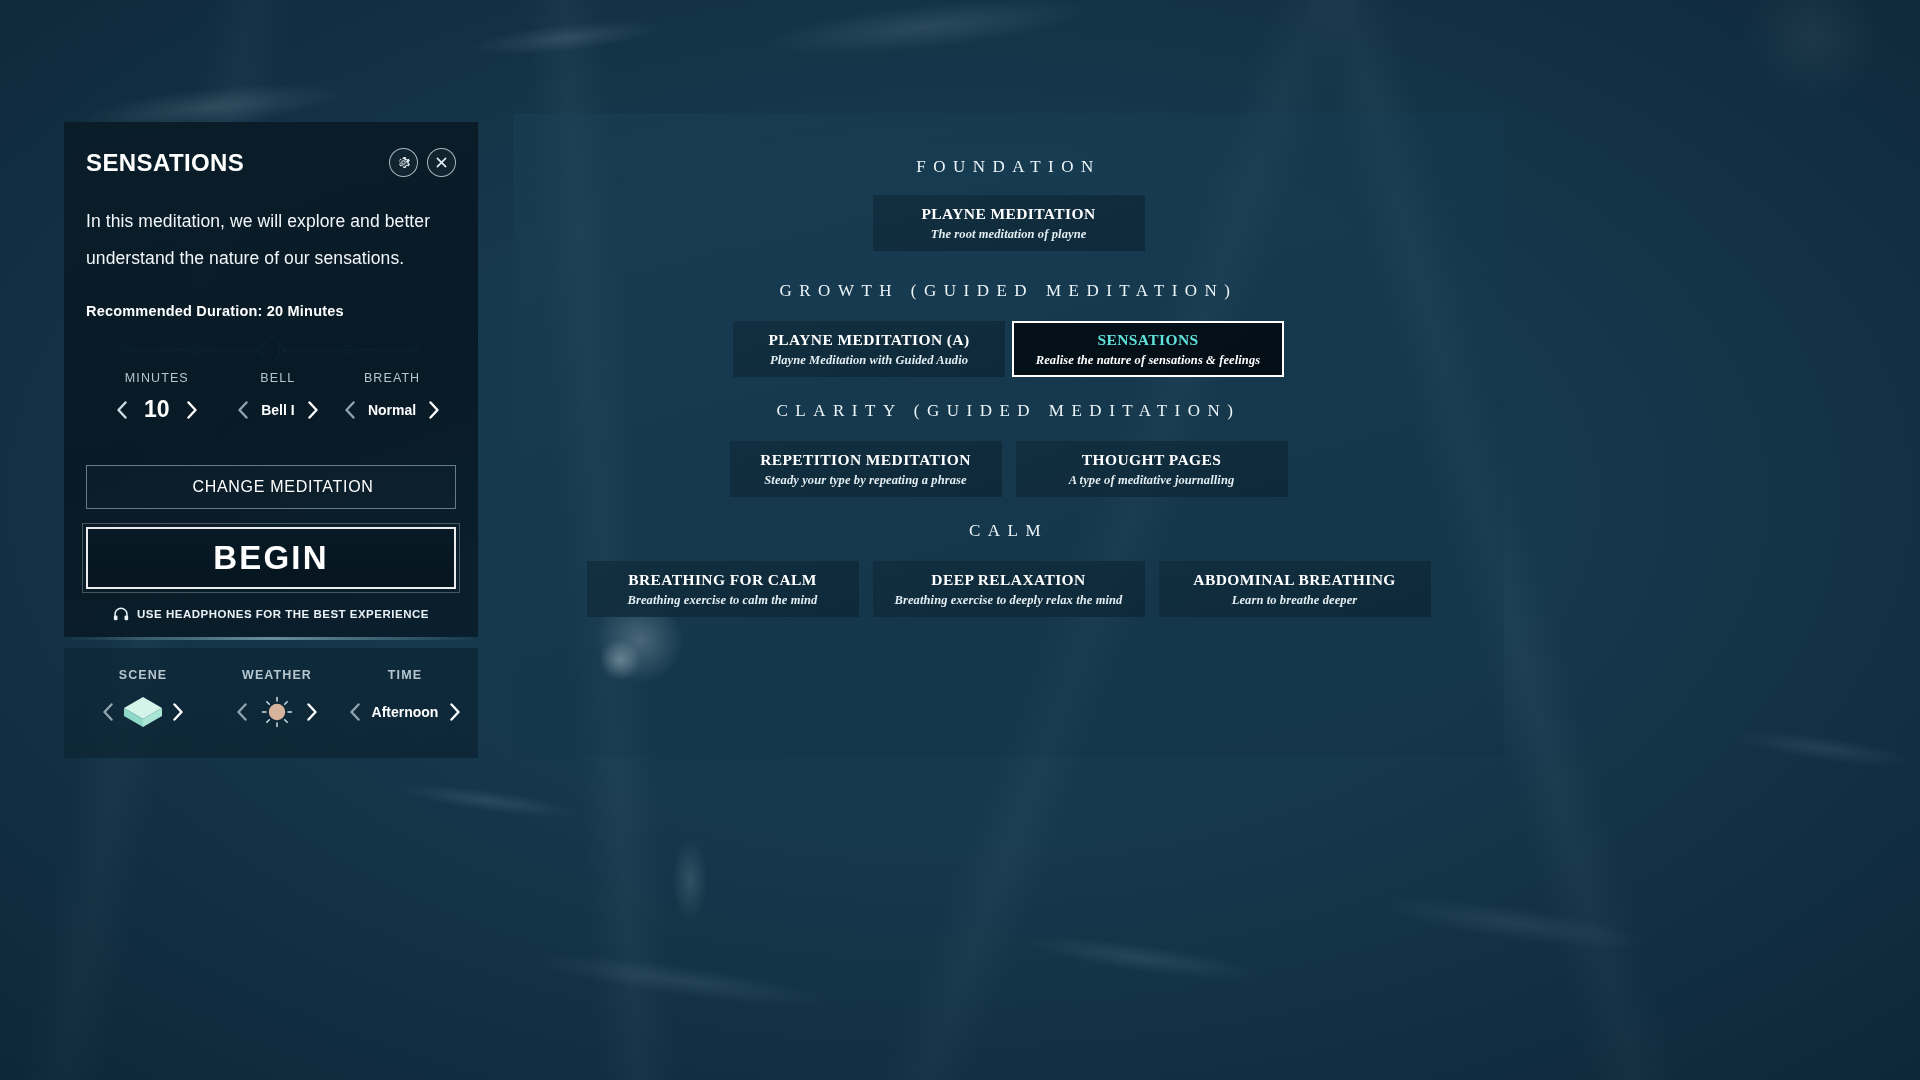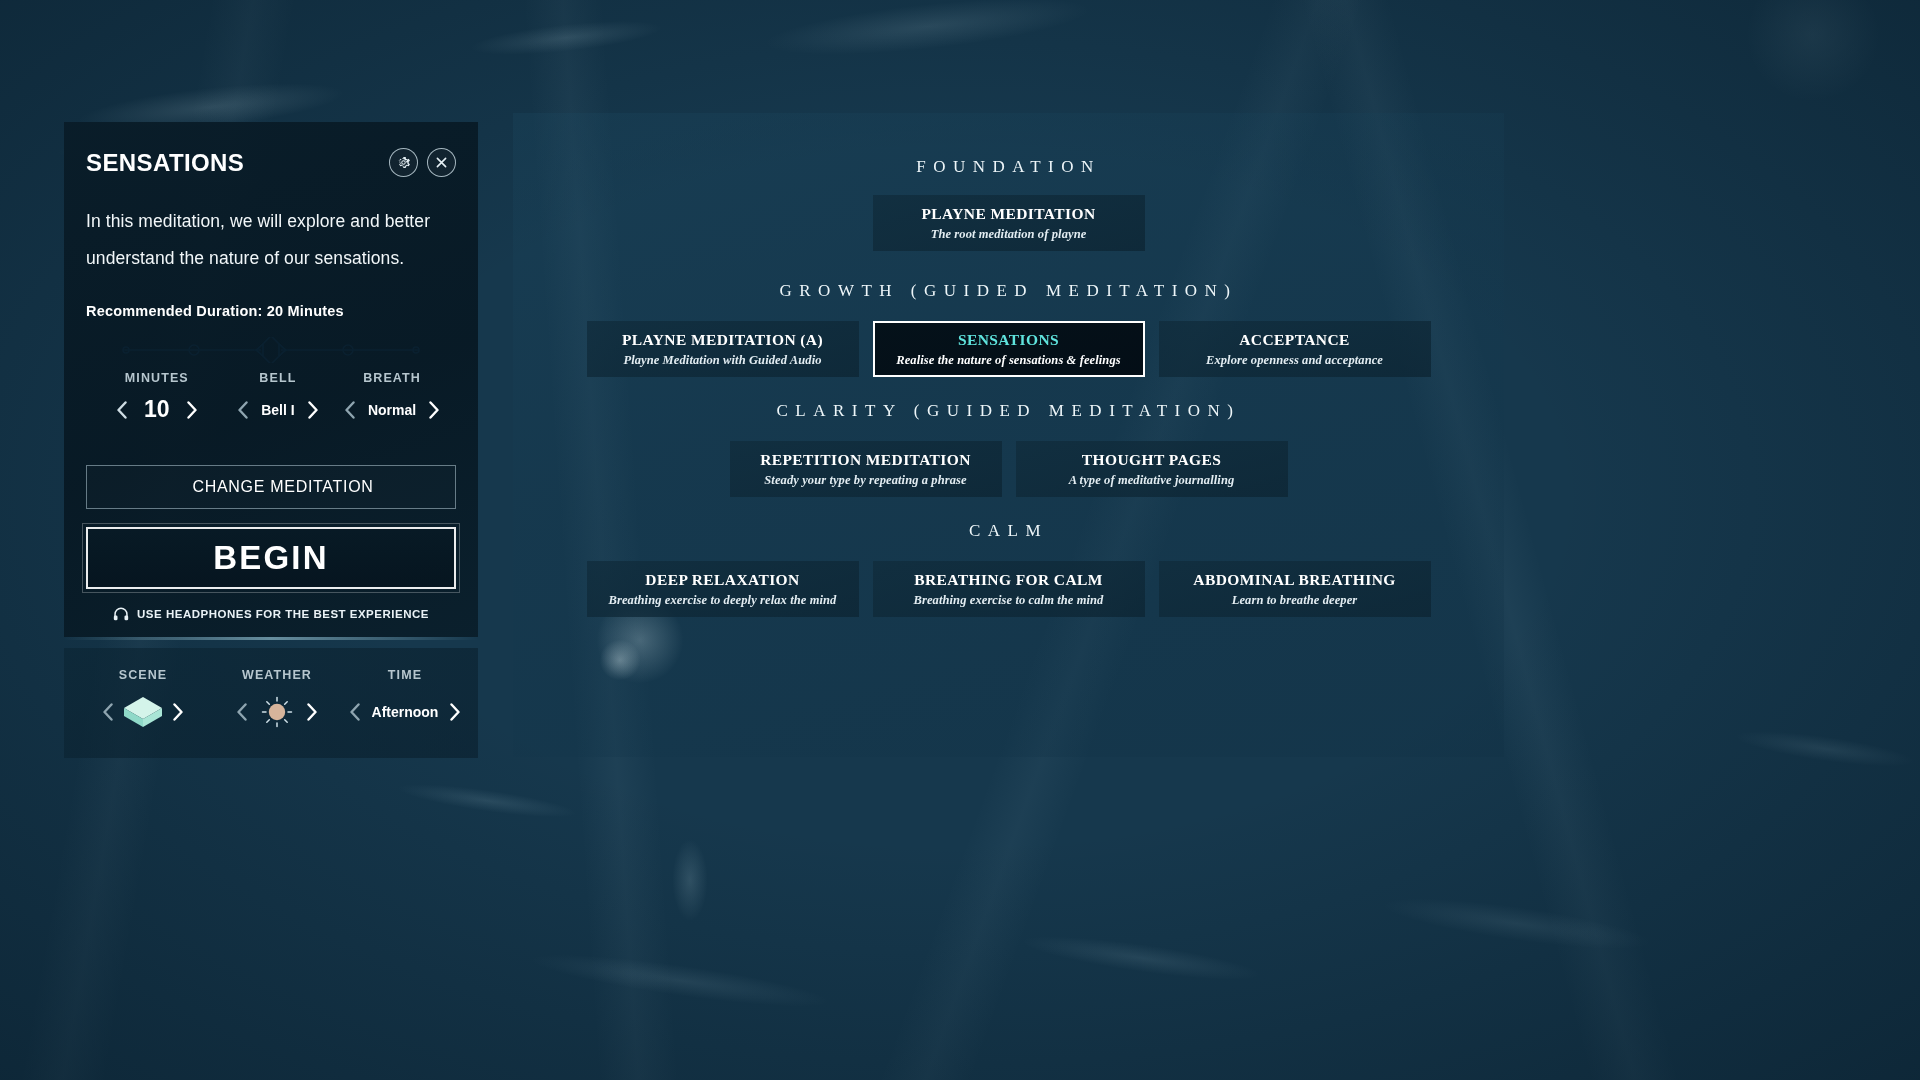--- a/index.html
+++ b/index.html
@@ -103,21 +103,21 @@
   #divider-orn {
     margin-top: 14px; height: 34px;
     display:flex; align-items:center; justify-content:center;
     opacity: 0.85;
   }
 
   
   #stepper-labels {
     display:flex; margin-top: 4px;
   }
-  #stepper-labels > div { text-align:center; font-size: 12.5px; font-weight:700; color:#b6c6ce; letter-spacing:1.1px; }
+  #stepper-labels > div { text-align:center; font-size: 12.5px; font-weight:400; color:#b6c6ce; letter-spacing:1.1px; }
   .lbl-min { width: 155px; }
   .lbl-bell { width: 110px; }
   .lbl-breath { width: 140px; }
 
   #stepper-row { display:flex; margin-top: 11px; align-items:center; }
   .stepper { display:flex; align-items:center; justify-content:center; }
   .st-min { width: 155px; }
   .st-bell { width: 110px; }
   .st-breath { width: 140px; }
   .arrow { cursor:pointer; padding: 2px 6px; display:flex; align-items:center; }
@@ -191,21 +191,21 @@
   .card-title { color:#ffffff; font-size:15.5px; font-weight:800; letter-spacing:0.4px; }
   .card-sub { color:#e3edf2; font-size:12.5px; font-style:italic; font-weight:600; margin-top:4px; letter-spacing:0.1px; }
   .card.selected {
     border: 2.5px solid #ffffff;
     background: linear-gradient(165deg, rgba(4,16,24,0.96) 0%, rgba(3,12,20,0.96) 100%);
   }
   .card.selected .card-title { color:#5fe3dd; }
   .card.selected .card-sub { color:#ffffff; }
 
   .row-foundation { margin-bottom: 30px; }
-  .row-growth { margin-bottom: 24px; }
+  .row-growth { margin-bottom: 24px; gap: 7px; }
   .row-clarity { margin-bottom: 24px; }
   .sec-growth { margin-bottom: 20px; }
   .sec-clarity { margin-bottom: 20px; }
   .sec-calm { margin-bottom: 20px; }
 </style>
 </head>
 <body>
 
 <div id="bg">
   <div class="caustic c1"></div>
@@ -398,46 +398,42 @@
   <div class="section-head sec-growth">GROWTH (GUIDED MEDITATION)</div>
   <div class="row row-growth">
     <div class="card">
       <div class="card-title">PLAYNE MEDITATION (A)</div>
       <div class="card-sub">Playne Meditation with Guided Audio</div>
     </div>
     <div class="card selected">
       <div class="card-title">SENSATIONS</div>
       <div class="card-sub">Realise the nature of sensations &amp; feelings</div>
     </div>
-    <div class="card">
-      <div class="card-title">ACCEPTANCE</div>
-      <div class="card-sub">Explore openness and acceptance</div>
-    </div>
   </div>
 
   <div class="section-head sec-clarity">CLARITY (GUIDED MEDITATION)</div>
   <div class="row row-clarity">
     <div class="card">
       <div class="card-title">REPETITION MEDITATION</div>
       <div class="card-sub">Steady your type by repeating a phrase</div>
     </div>
     <div class="card">
       <div class="card-title">THOUGHT PAGES</div>
       <div class="card-sub">A type of meditative journalling</div>
     </div>
   </div>
 
   <div class="section-head sec-calm">CALM</div>
   <div class="row row-calm">
     <div class="card">
+      <div class="card-title">BREATHING FOR CALM</div>
+      <div class="card-sub">Breathing exercise to calm the mind</div>
+    </div>
+    <div class="card">
       <div class="card-title">DEEP RELAXATION</div>
       <div class="card-sub">Breathing exercise to deeply relax the mind</div>
     </div>
     <div class="card">
-      <div class="card-title">BREATHING FOR CALM</div>
-      <div class="card-sub">Breathing exercise to calm the mind</div>
-    </div>
-    <div class="card">
       <div class="card-title">ABDOMINAL BREATHING</div>
       <div class="card-sub">Learn to breathe deeper</div>
     </div>
   </div>
 </div>
 
 </body></html>

